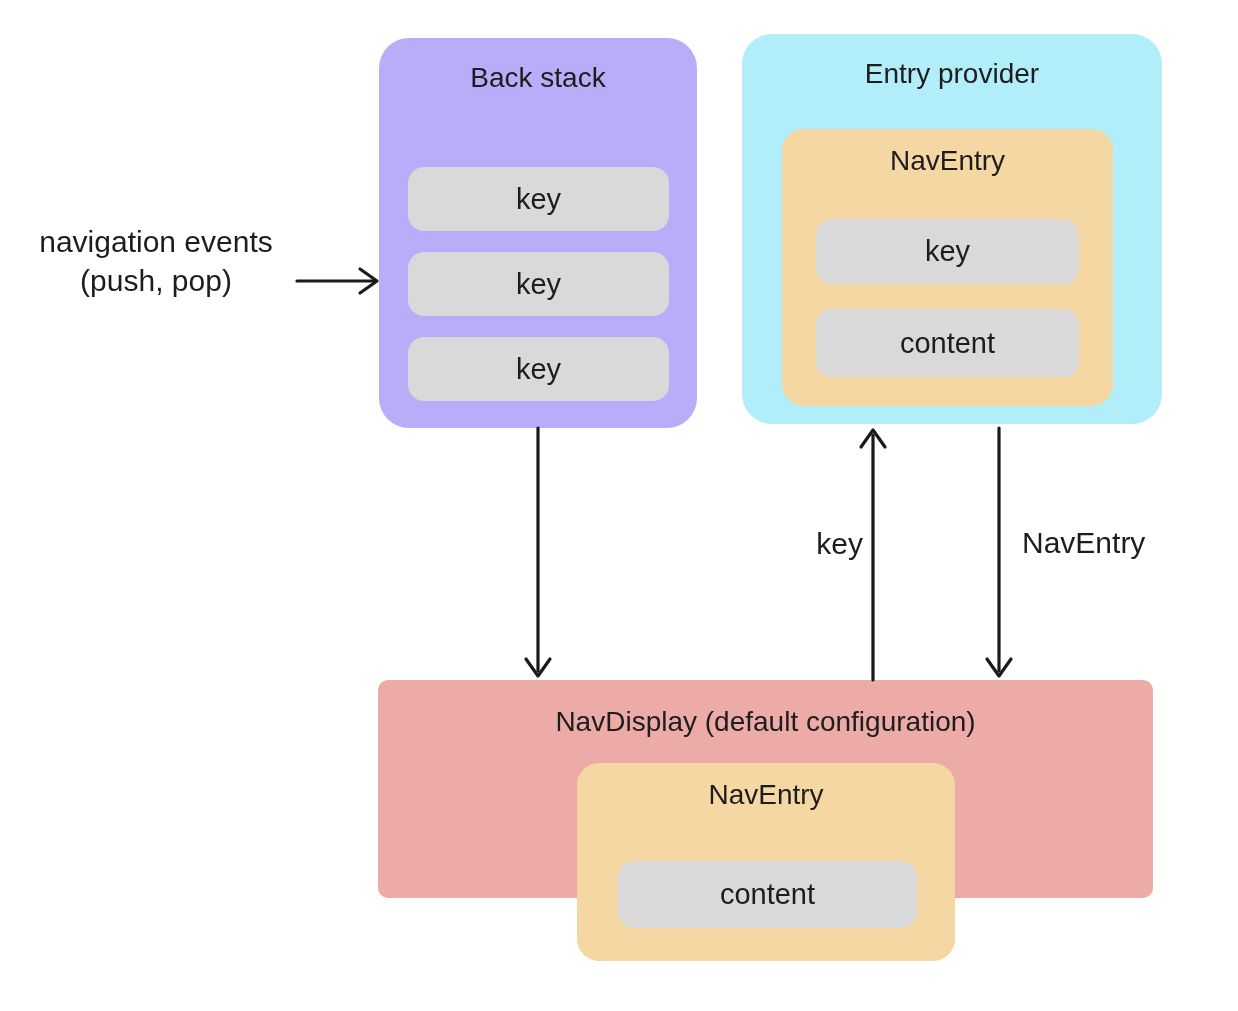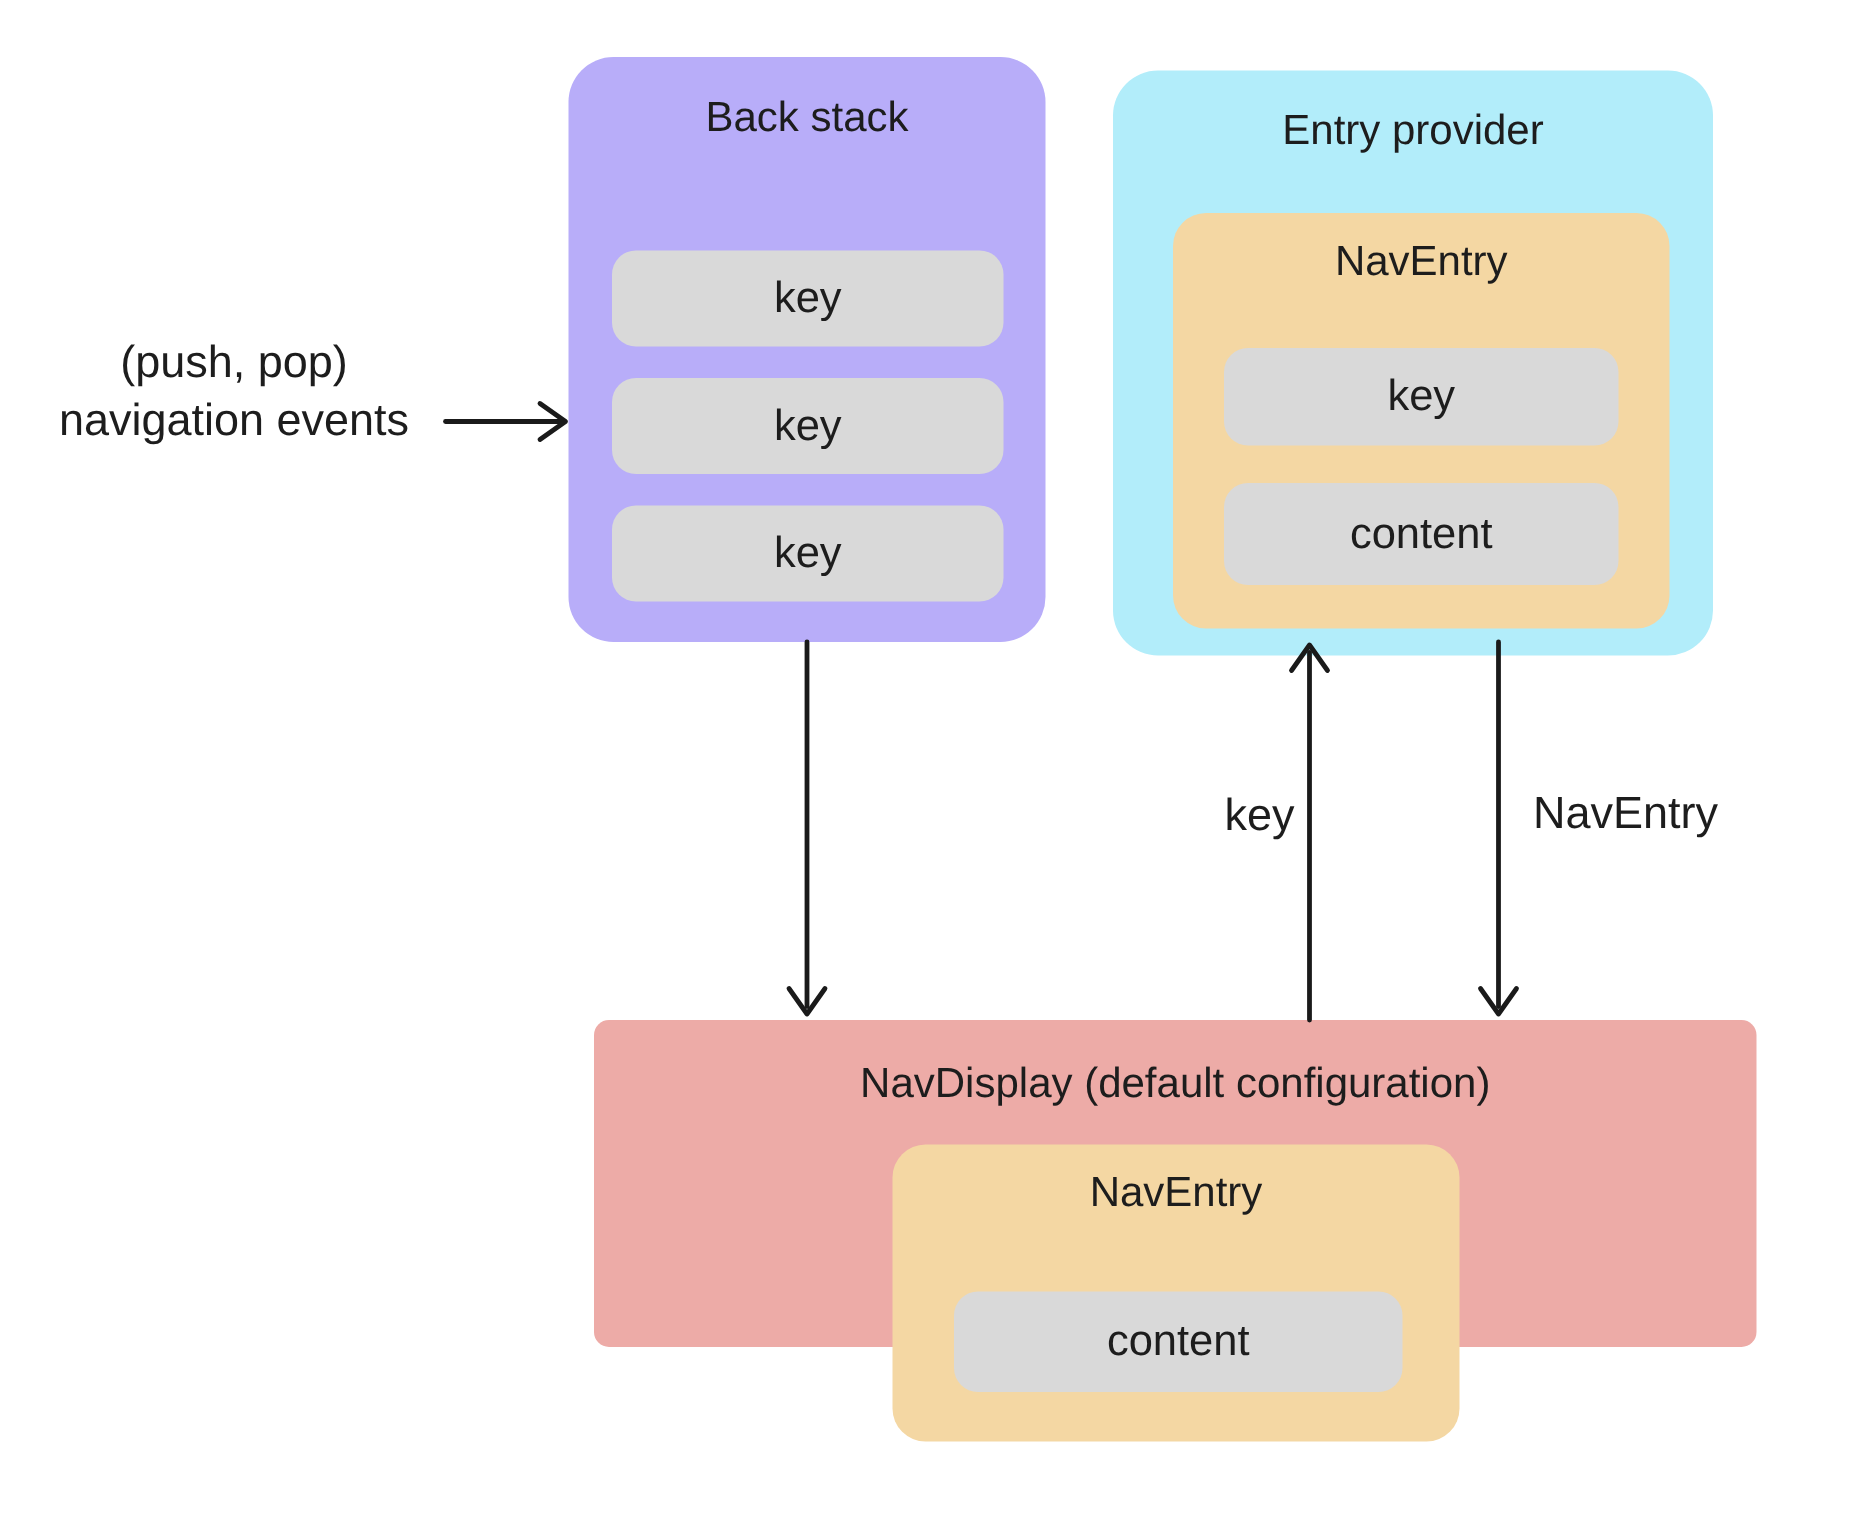--- a/index.html
+++ b/index.html
@@ -37,22 +37,22 @@
   .arrow-label {
     position: absolute;
     font-size: 30px;
     color: #1d1d1d;
     white-space: nowrap;
   }
 
   
   .big-box { position: absolute; border-radius: 30px; }
   #back-stack   { left: 379px; top: 38px;  width: 318px; height: 390px; background: var(--purple, #b8adf9); }
-  #entry-provider { left: 742px; top: 47px; width: 400px; height: 390px; background: var(--cyan, #b2edfa); }
-  #nav-display  { left: 396px; top: 680px; width: 775px; height: 218px; background: var(--pink, #edaba7); border-radius: 10px; }
+  #entry-provider { left: 742px; top: 34px; width: 400px; height: 390px; background: var(--cyan, #b2edfa); padding-left: 20px; }
+  #nav-display  { left: 378px; top: 680px; width: 775px; height: 218px; background: var(--pink, #edaba7); border-radius: 10px; }
 
   
   .nav-entry-box { position: absolute; background: var(--orange, #f4d7a3); border-radius: 22px; }
   #ep-nav-entry { left: 40px;  top: 95px; width: 331px; height: 277px; }
   #nd-nav-entry { left: 199px; top: 83px; width: 378px; height: 198px; }
 
   
   .pill {
     position: absolute;
     background: var(--gray, #d9d9d9);
@@ -80,22 +80,22 @@
     width: 1238px; height: 1011px;
     pointer-events: none;
   }
 </style>
 </head>
 <body>
 
 <div id="canvas">
 
   <div class="abs annotation">
+    <div>navigation events</div>
     <div>(push, pop)</div>
-    <div>navigation events</div>
   </div>
 
   <div id="back-stack" class="big-box">
     <div class="box-title" style="top: 24px;">Back stack</div>
     <div id="bs-pill-0" class="pill">key</div>
     <div id="bs-pill-1" class="pill">key</div>
     <div id="bs-pill-2" class="pill">key</div>
   </div>
 
   <div id="entry-provider" class="big-box">

